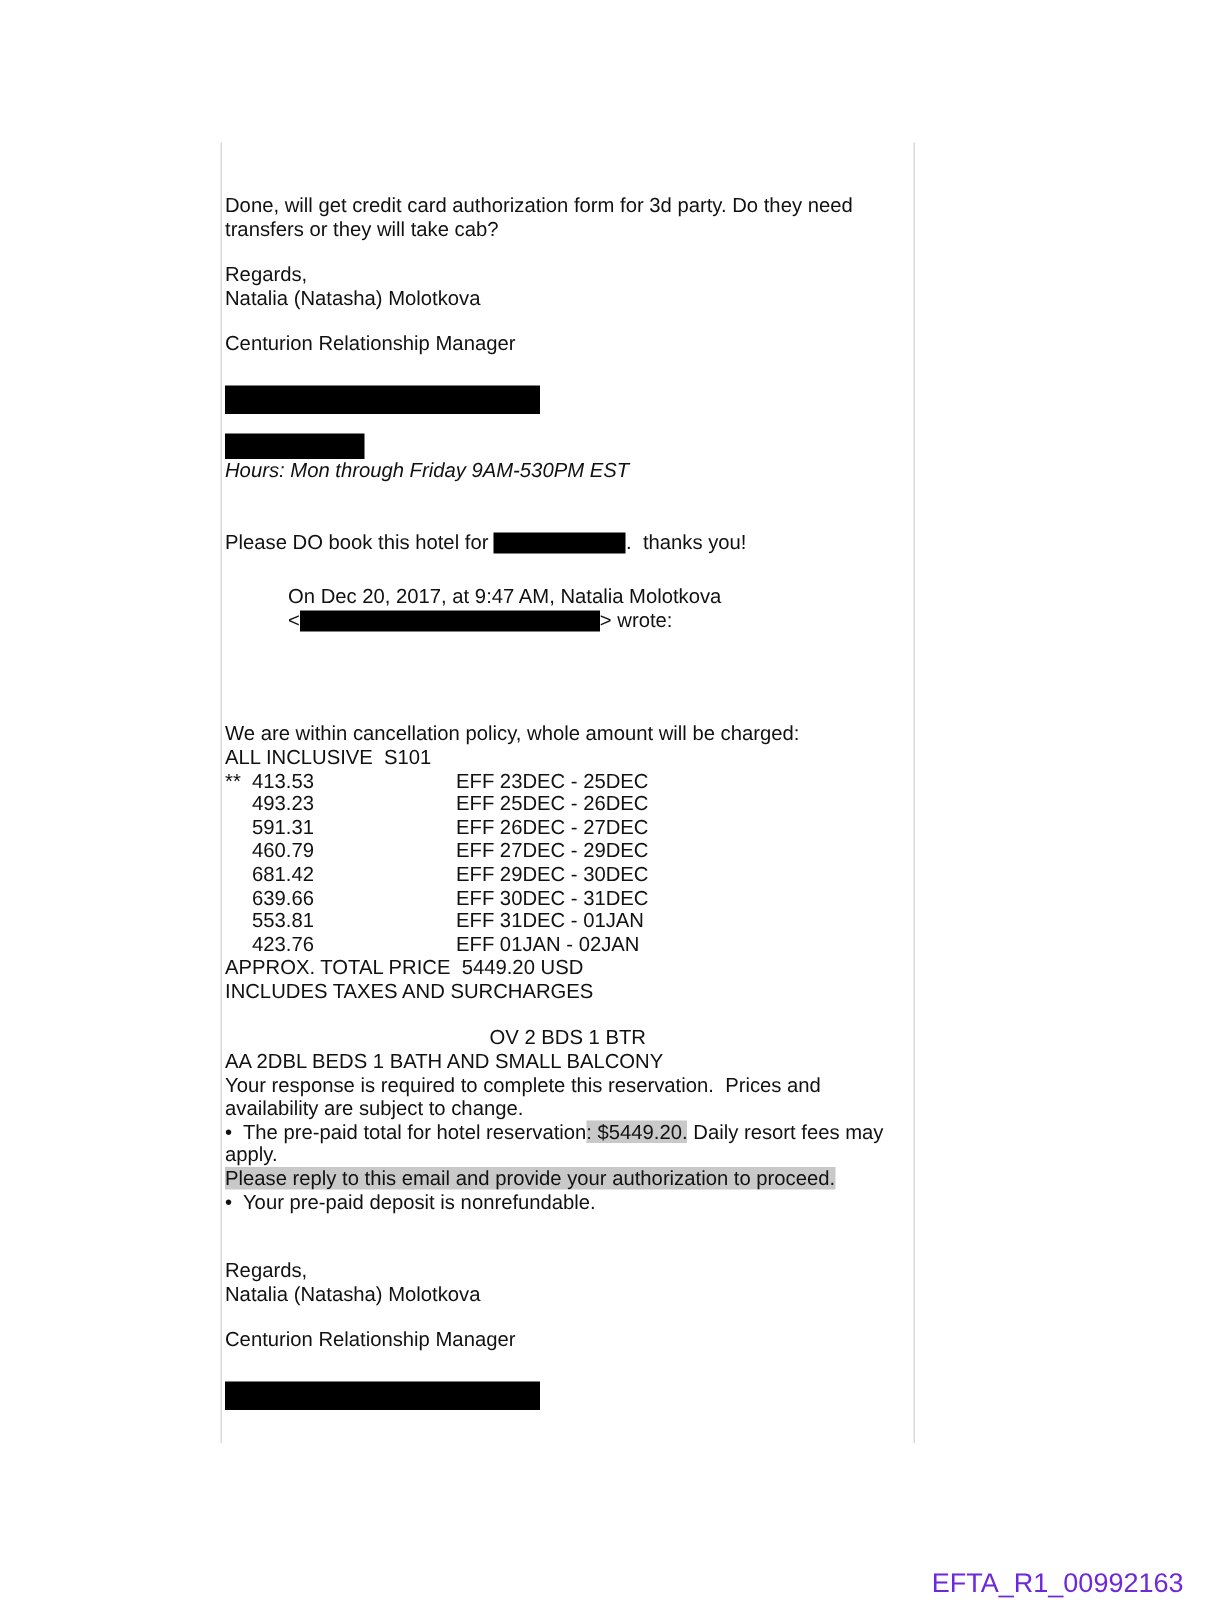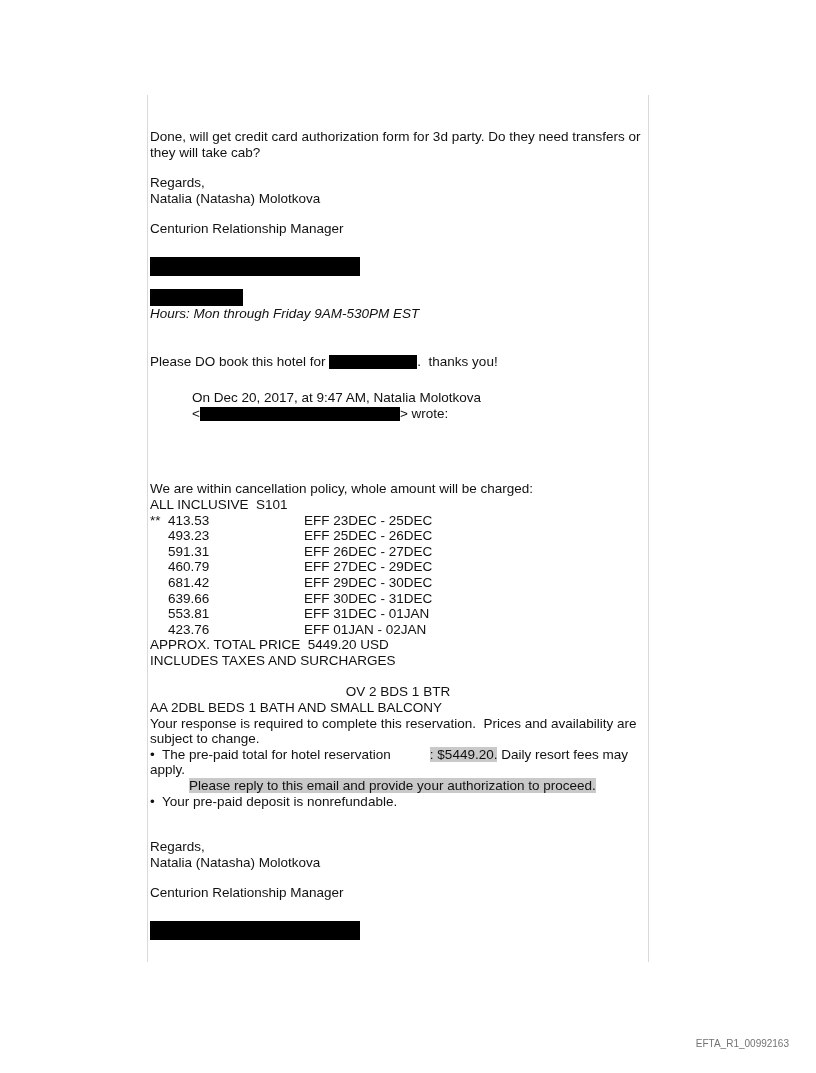--- a/index.html
+++ b/index.html
@@ -9,52 +9,52 @@
     position: relative;
     background: #ffffff;
     color: #111111;
     font-family: "Liberation Sans", "DejaVu Sans", sans-serif;
     overflow: hidden;
   }
   .doc {
     position: absolute;
     left: 147px;
     top: 95px;
-    width: 502px;
+    width: 463px;
     height: 867px;
     box-sizing: border-box;
     border-left: 1px solid #d9d9d9;
     border-right: 1px solid #d9d9d9;
     padding: 34px 2px 0 2px;
     font-size: 13.5px;
     line-height: 15.6px;
   }
   .doc p { margin: 0; white-space: pre-wrap; }
   .redact { background: #000000; }
   .redact.block { display: block; }
   .redact.inl { display: inline-block; height: 14px; vertical-align: middle; }
   .quote { margin-left: 42px; margin-top: 21px; }
   .u { }
-  .hl { background: #c9c9c9; margin-left: 39px; }
+  .hl { background: #c9c9c9; }
   .rate-row { white-space: pre; }
   .rate-prefix { display: inline-block; width: 18px; }
   .rate-amount { display: inline-block; width: 136px; }
   .mt13 { margin-top: 13px; font-style: italic; }
   .mt15 { margin-top: 15px !important; }
   .mt16 { margin-top: 16px !important; text-align: center; }
   .mt20 { margin-top: 20px; }
   .mt30 { margin-top: 30px !important; }
   .mt32 { margin-top: 32px !important; }
   .mt60 { margin-top: 60px !important; }
   .footer-id {
     position: absolute;
     right: 27px;
-    bottom: 24px;
-    font-size: 10px;
-    color: #737373;
+    bottom: 7px;
+    font-size: 18px;
+    color: #6d28d9;
   }
 </style>
 </head>
 <body>
 
 <div class="doc">
 
   <p>Done, will get credit card authorization form for 3d party. Do they need transfers or they will take cab?</p>
 
   <p class="mt15">Regards,</p>

